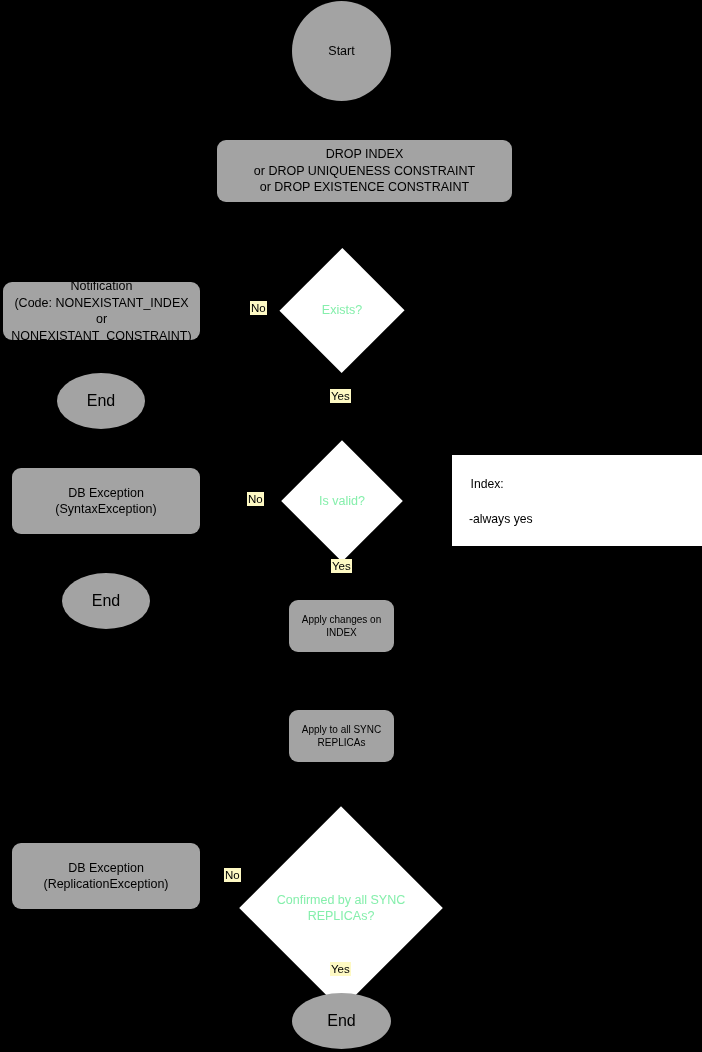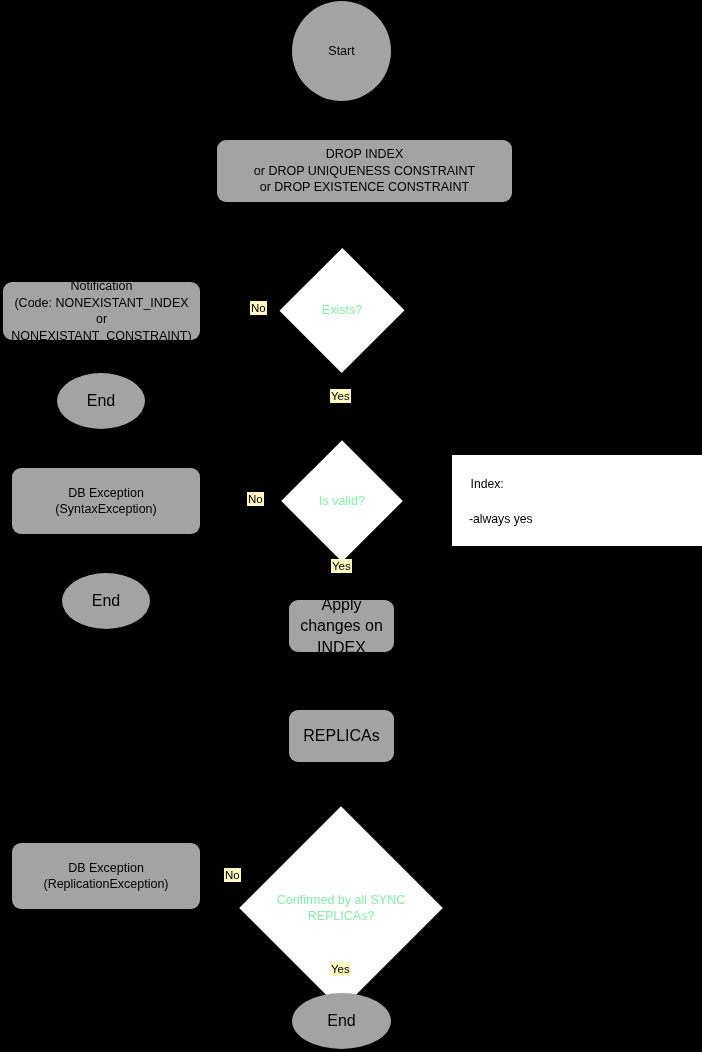--- a/index.html
+++ b/index.html
@@ -36,21 +36,21 @@
     border-radius: 50%;
     font-size: 16px;
   }
   .process {
     border-radius: 9px;
     font-size: 12.5px;
     padding: 4px 6px;
   }
   .process-sm {
     border-radius: 9px;
-    font-size: 16px;
+    font-size: 10px;
     padding: 3px 5px;
   }
   .decision {
     position: absolute;
     background: transparent;
   }
   .decision .shape {
     position: absolute;
     inset: 0;
     background: #ffffff;
@@ -151,20 +151,21 @@
     
     
   </div>
 
   <div class="node process-sm" style="left:289px; top:600px; width:105px; height:52px; flex-direction:column;">
     <span>Apply changes on</span>
     <span>INDEX</span>
   </div>
 
   <div class="node process-sm" style="left:289px; top:710px; width:105px; height:52px; flex-direction:column;">
+    <span>Apply to all SYNC</span>
     <span>REPLICAs</span>
   </div>
 
   <div class="decision" style="left:269px; top:836px; width:144px; height:144px;">
     <div class="shape"></div>
     <div class="dlabel" style="flex-direction:column;">
       <span>Confirmed by all SYNC</span>
       <span>REPLICAs?</span>
     </div>
   </div>

